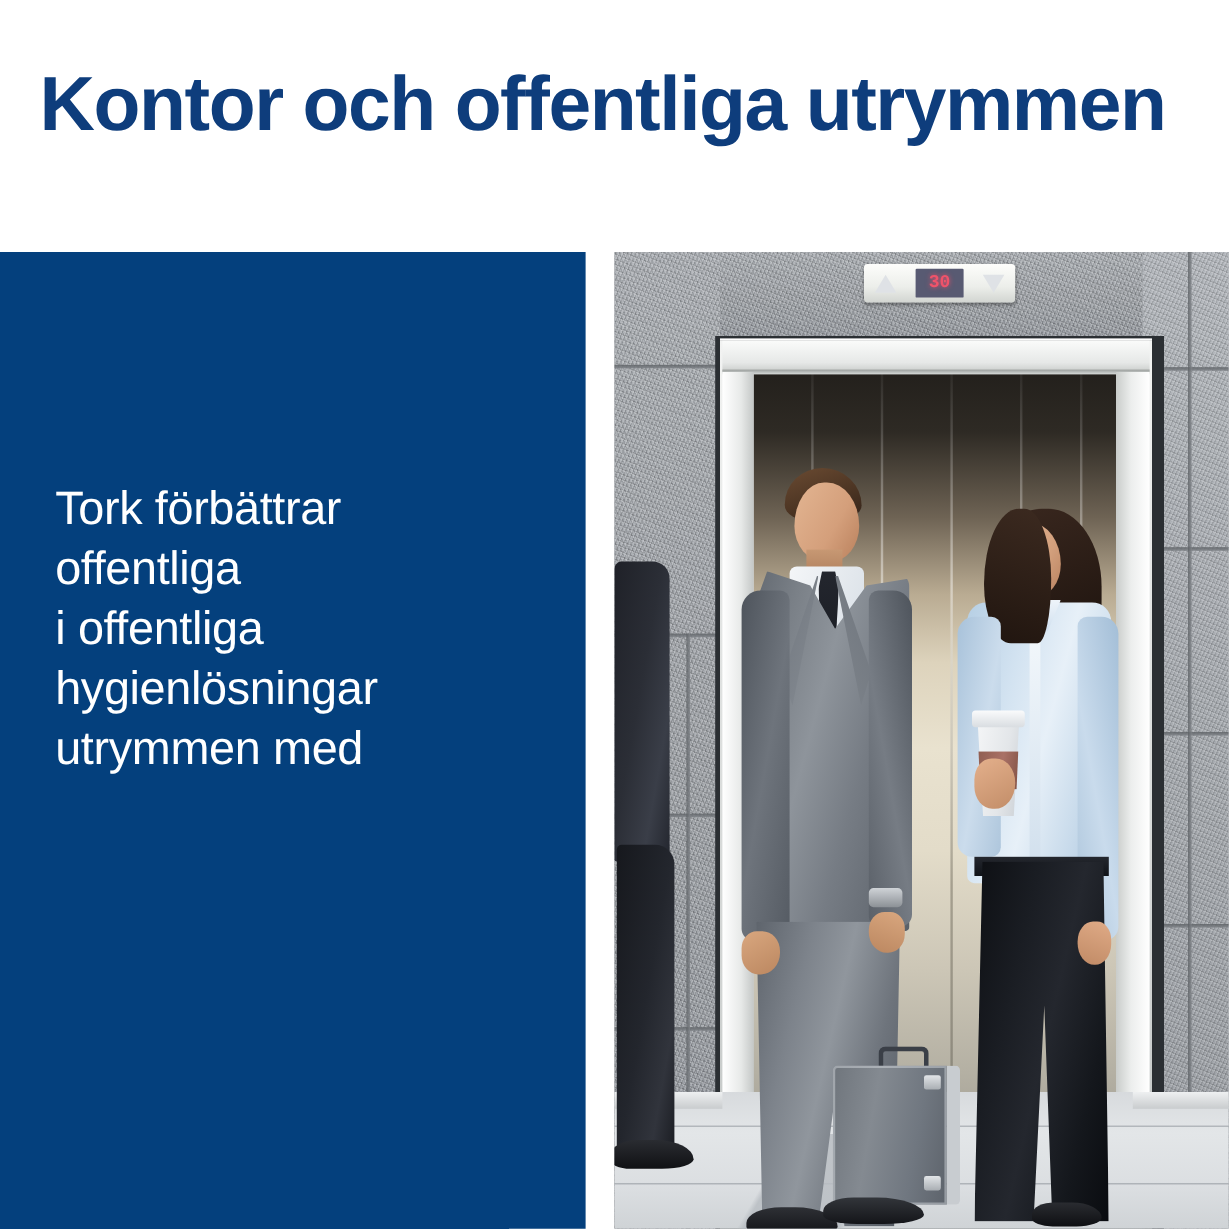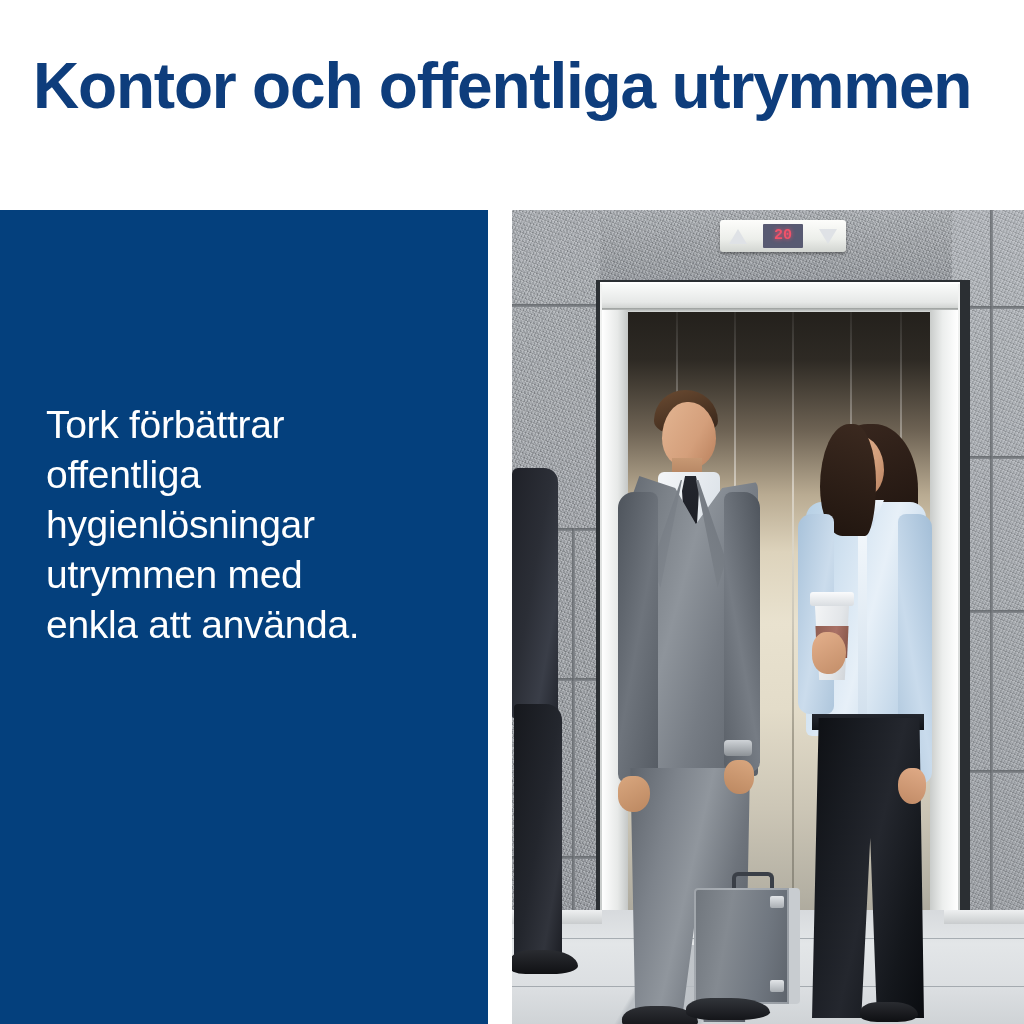--- a/index.html
+++ b/index.html
@@ -381,23 +381,23 @@
 <body>
 
 <div id="header">
   <div id="page-title">Kontor och offentliga utrymmen</div>
 </div>
 
 <div id="blue-panel">
   <div id="blue-panel-text">
     <span class="ln">Tork förbättrar</span>
     <span class="ln">offentliga</span>
+    <span class="ln">i offentliga</span>
     <span class="ln">hygienlösningar</span>
     <span class="ln">utrymmen med</span>
-    <span class="ln">enkla att använda.</span>
   </div>
 </div>
 
 <div id="photo">
 
   <div class="granite" id="wall-left"></div>
   <div class="granite" id="wall-right"></div>
   <div class="granite" id="wall-top"></div>
 
   <div class="seam" style="left:0;top:94px;width:88px;"></div>
@@ -427,21 +427,21 @@
   <div id="cab-kick"></div>
   <div id="cab-sill"></div>
 
   <div id="frame-lintel"></div>
   <div id="frame-lintel-line"></div>
   <div id="jamb-left"></div>
   <div id="jamb-right"></div>
 
   <div id="indicator-panel">
     <div class="ind-arrow up"></div>
-    <div id="ind-display">20</div>
+    <div id="ind-display">30</div>
     <div class="ind-arrow down"></div>
   </div>
 
   <div id="outer-floor">
     <div class="floorline" style="left:0;top:28px;width:512px;"></div>
     <div class="floorline" style="left:0;top:76px;width:512px;"></div>
   </div>
   <div id="floor-band"></div>
   <div id="floor-base-strip"></div>
   <div id="floor-base-strip-r"></div>

